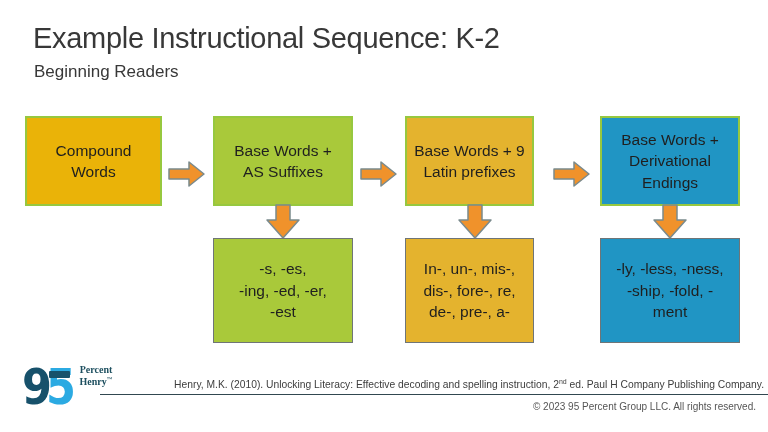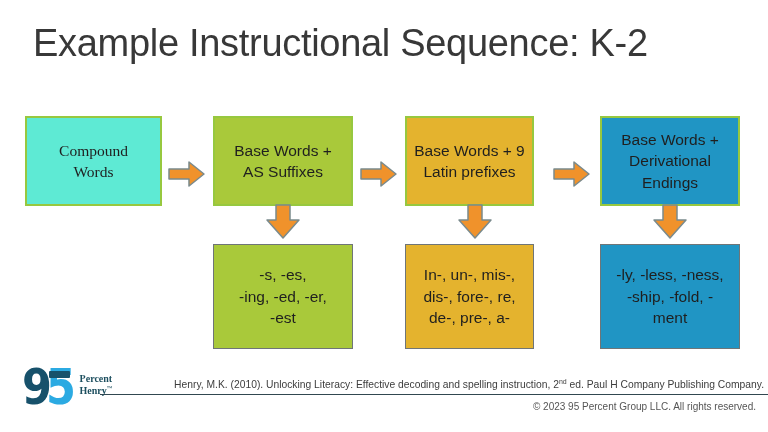--- a/index.html
+++ b/index.html
@@ -10,21 +10,21 @@
     height: 432px;
     background: #ffffff;
     font-family: "Liberation Sans", sans-serif;
     overflow: hidden;
   }
 
   
   .title {
     position: absolute;
     left: 33px; top: 22px;
-    font-size: 38px;
+    font-size: 29px;
     font-weight: 400;
     letter-spacing: -0.3px;
     color: #383838;
     margin: 0;
   }
   .subtitle {
     position: absolute;
     left: 34px; top: 62px;
     font-size: 17px;
     font-weight: 400;
@@ -38,26 +38,26 @@
     display: flex;
     align-items: center;
     justify-content: center;
     text-align: center;
     white-space: pre-line;
     font-size: 15.5px;
     line-height: 1.38;
     color: #1f1f1f;
   }
   .box.row-top    { top: 116px; height: 90px;  border: 2px solid #97c83f; }
-  .box.row-bottom { top: 244px; height: 105px; border: 1.5px solid #6f7577; }
+  .box.row-bottom { top: 238px; height: 105px; border: 1.5px solid #6f7577; }
   .col1 { left: 25px;  width: 137px; }
   .col2 { left: 213px; width: 140px; }
   .col3 { left: 405px; width: 129px; }
   .col4 { left: 600px; width: 140px; }
-  .fill-green { background: #5eead4; font-family: Liberation Serif, serif; }
+  .fill-green { background: #eab308; }
   .fill-lime  { background: #a9c93a; }
   .fill-gold  { background: #e4b32e; }
   .fill-blue  { background: #2095c4; }
 
   
   .arrow { position: absolute; }
   .arrow svg { display: block; }
   .arrow polygon {
     fill: #f0922b;
     stroke: #7a8a8c;
@@ -91,20 +91,21 @@
     font-size: 10px;
     color: #555555;
   }
 
   
   .logo {
     position: absolute;
     left: 22px; top: 364px;
     display: flex;
     align-items: flex-start;
+    text-align: right;
   }
   .logo-digits {
     font-family: "DejaVu Sans", sans-serif;
     font-size: 50px;
     font-weight: 700;
     line-height: 0.92;
     letter-spacing: -7px;
     transform: scaleX(0.86);
     transform-origin: left top;
   }
@@ -112,36 +113,36 @@
   .digit-5 { color: #2baae2; }
   .five-cap {
     position: absolute;
     left: 27px; top: 7px;
     width: 21px; height: 7px;
     background: #17516b;
     border-radius: 1px;
   }
   .logo-text {
     margin-left: 2px;
-    margin-top: 9px;
     font-family: "Liberation Serif", serif;
     font-size: 10px;
     font-weight: 700;
     color: #1d4f5f;
     line-height: 1.2;
     white-space: nowrap;
   }
   .logo-tm { font-size: 5.5px; vertical-align: super; }
 </style>
 </head>
 <body>
 
 <div class="slide">
 
   <h1 class="title">Example Instructional Sequence: K-2</h1>
+  <h2 class="subtitle">Beginning Readers</h2>
 
   <div>
 
     <div class="box row-top col1 fill-green">
       <span>Compound
 Words</span>
     </div>
     <div class="box row-top col2 fill-lime">
       <span>Base Words +
 AS Suffixes</span>

